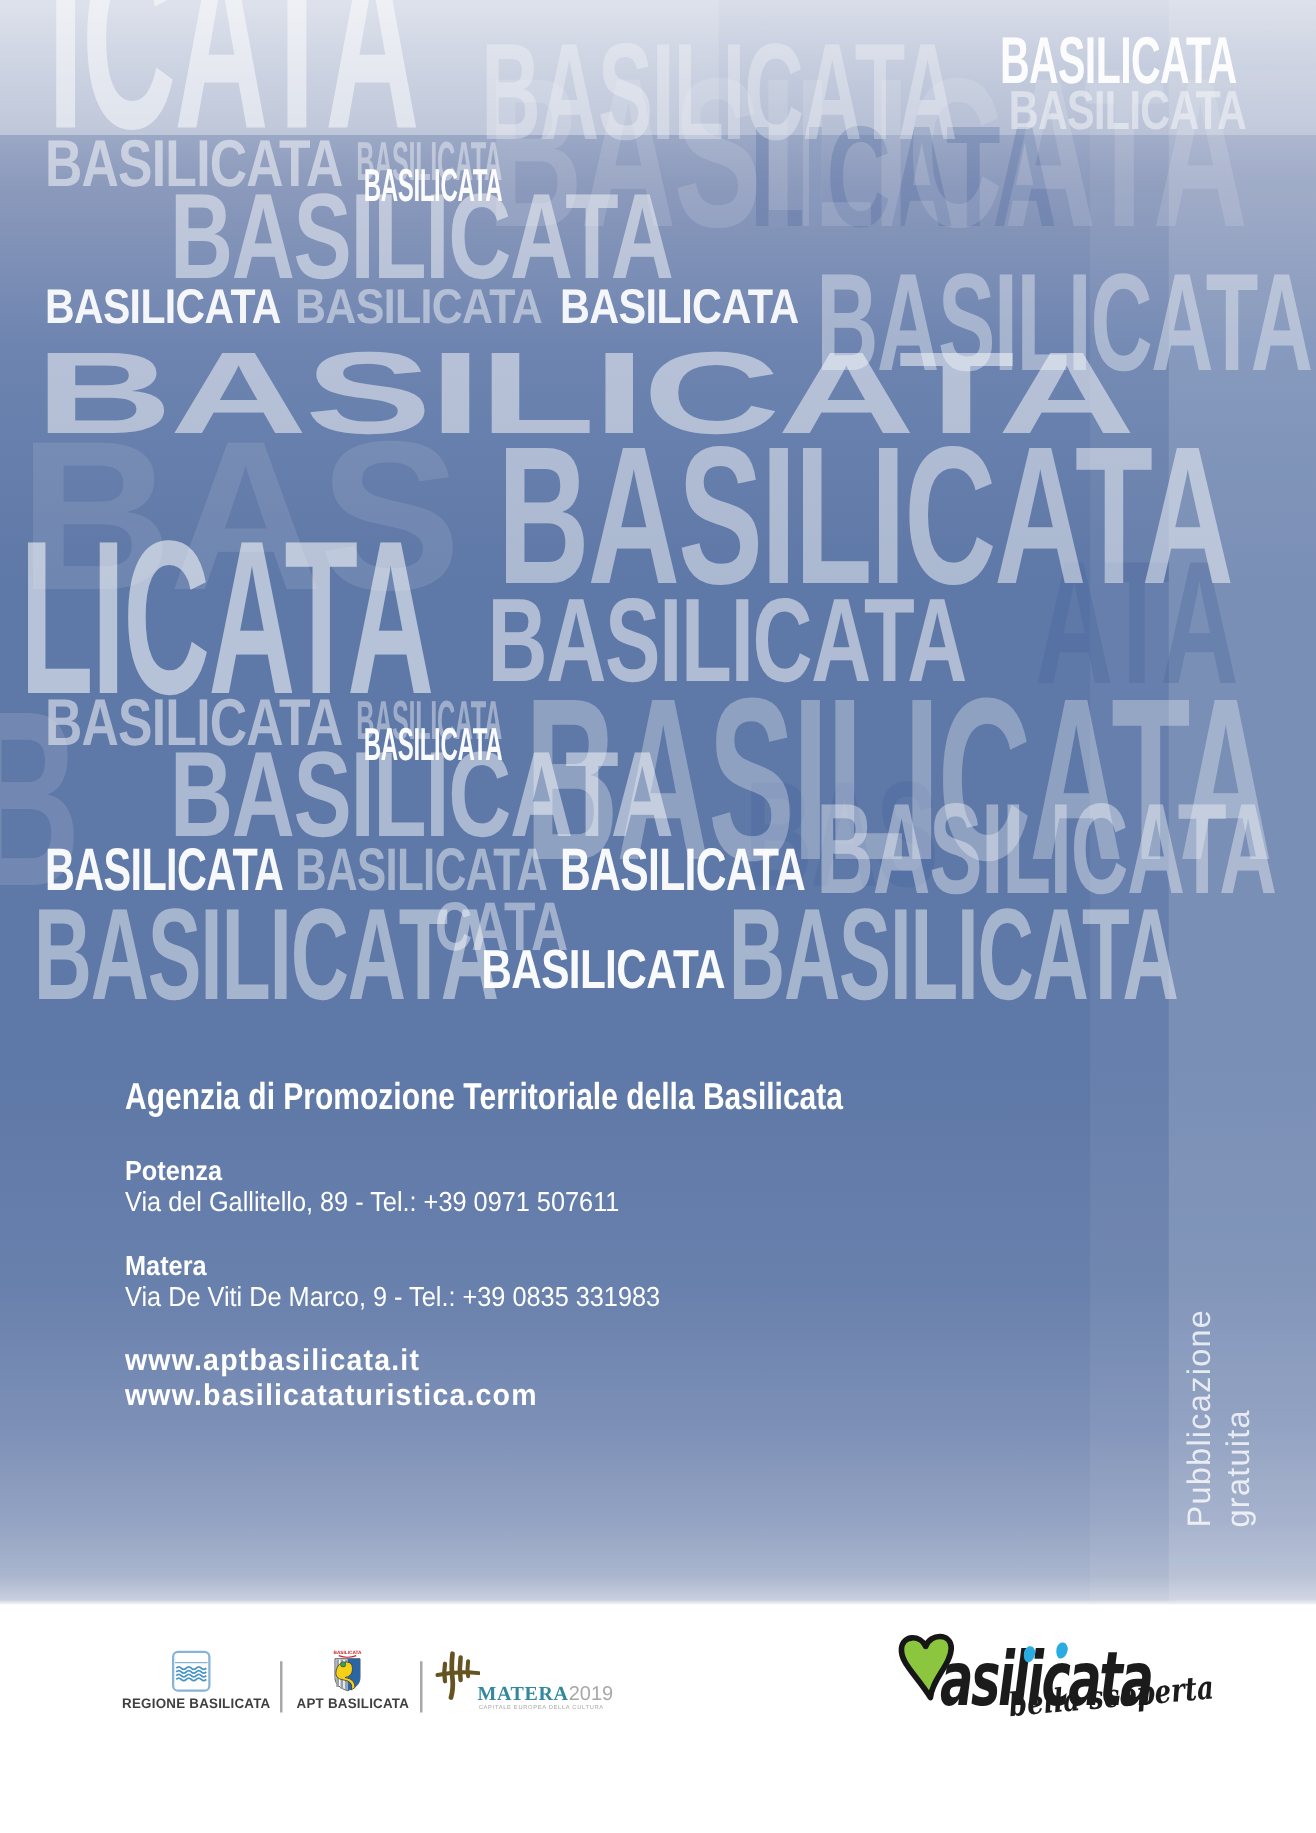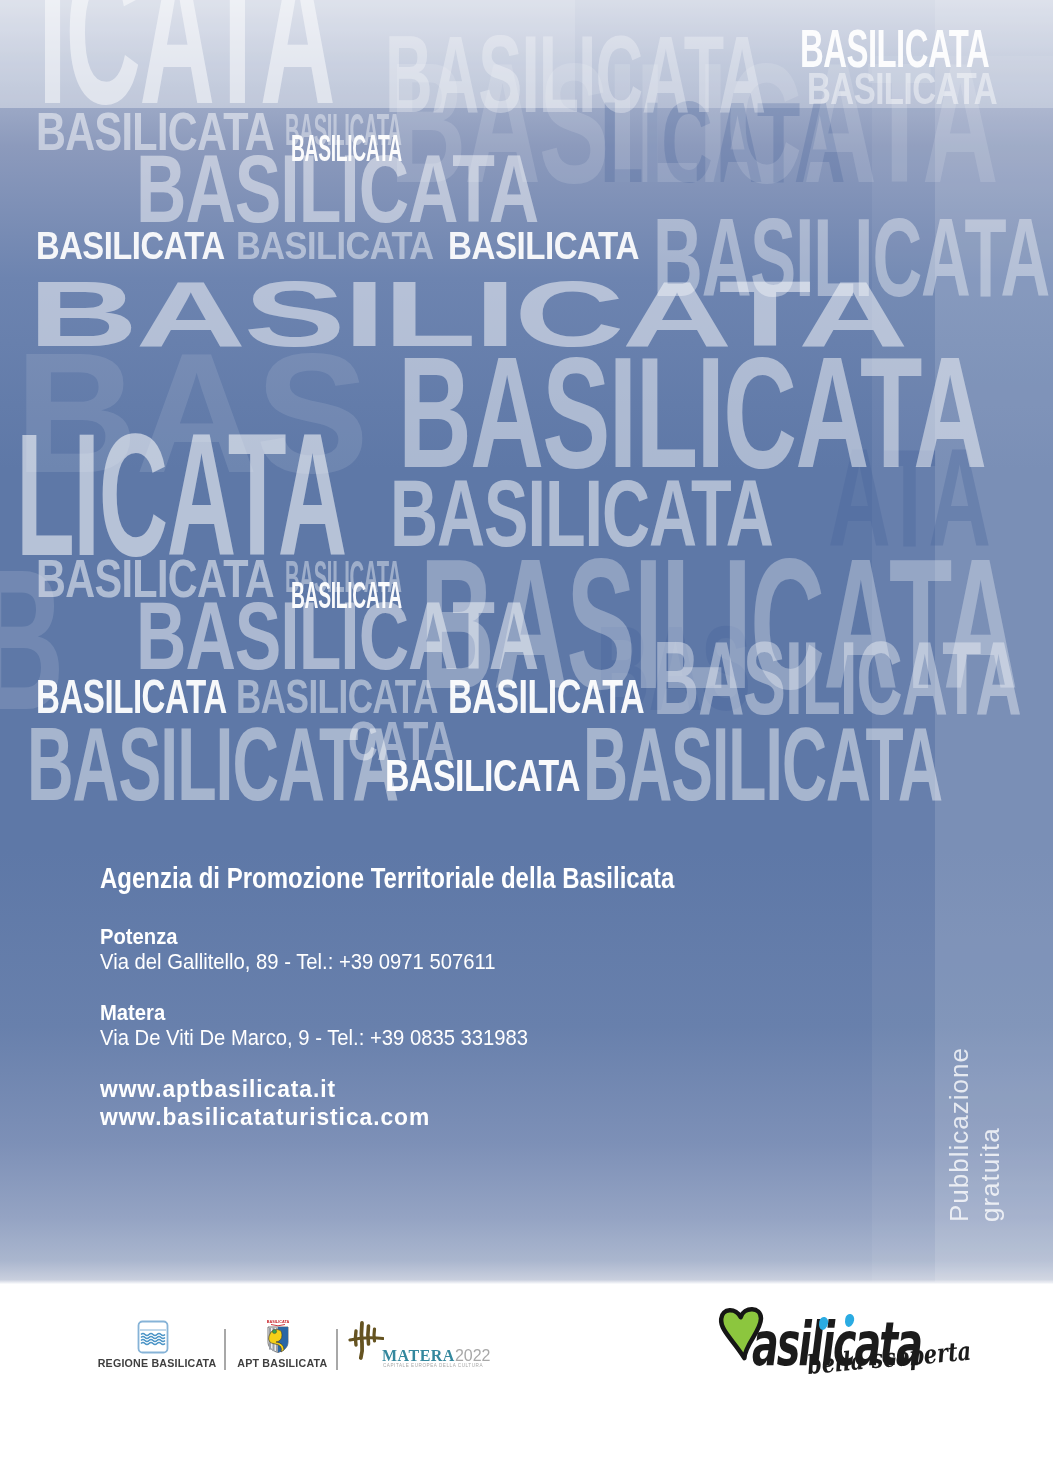--- a/index.html
+++ b/index.html
@@ -163,21 +163,21 @@
     <svg class="logo-svg" style="left:348px;top:1316px" width="36" height="48" viewBox="0 0 36 48">
       <g stroke="#655321" fill="none" stroke-linecap="round">
         <path d="M8 15 q-1.2 7 0 14" stroke-width="3.4"></path>
         <path d="M14 7 q-1.2 11 0 20 q.8 8 -1.2 15" stroke-width="3.8"></path>
         <path d="M20.5 10 q-1.2 9 0 18" stroke-width="3.6"></path>
         <path d="M26.5 13 q-1 6.5 0 12" stroke-width="3.2"></path>
         <path d="M2 24 q16 -3.5 33 -1.5" stroke-width="3.2"></path>
       </g>
     </svg>
     <div class="matera-wordmark">
-      <span class="matera-title">MATERA</span><span class="matera-year">2022</span>
+      <span class="matera-title">MATERA</span><span class="matera-year">2019</span>
     </div>
     <div class="matera-sub">CAPITALE EUROPEA DELLA CULTURA</div>
 
     <svg class="logo-svg" style="left:718px;top:1302px;transform:rotate(-8deg)" width="50" height="64" viewBox="0 0 50 64">
       <path d="M25 15 C22 5, 8 3, 5.5 14 C3 25, 14 36, 23 56 C26 42, 43 32, 45 19 C46.5 7, 30 5, 25 15 Z" fill="#8cc63e" stroke="#161616" stroke-width="4.5" stroke-linejoin="round"></path>
     </svg>
     <div class="brand-rest">asilicata</div>
     <div class="brand-dot" style="left:819px;top:1317px"></div>
     <div class="brand-dot" style="left:845px;top:1314px"></div>
     <div class="brand-tagline">bella scoperta</div>

